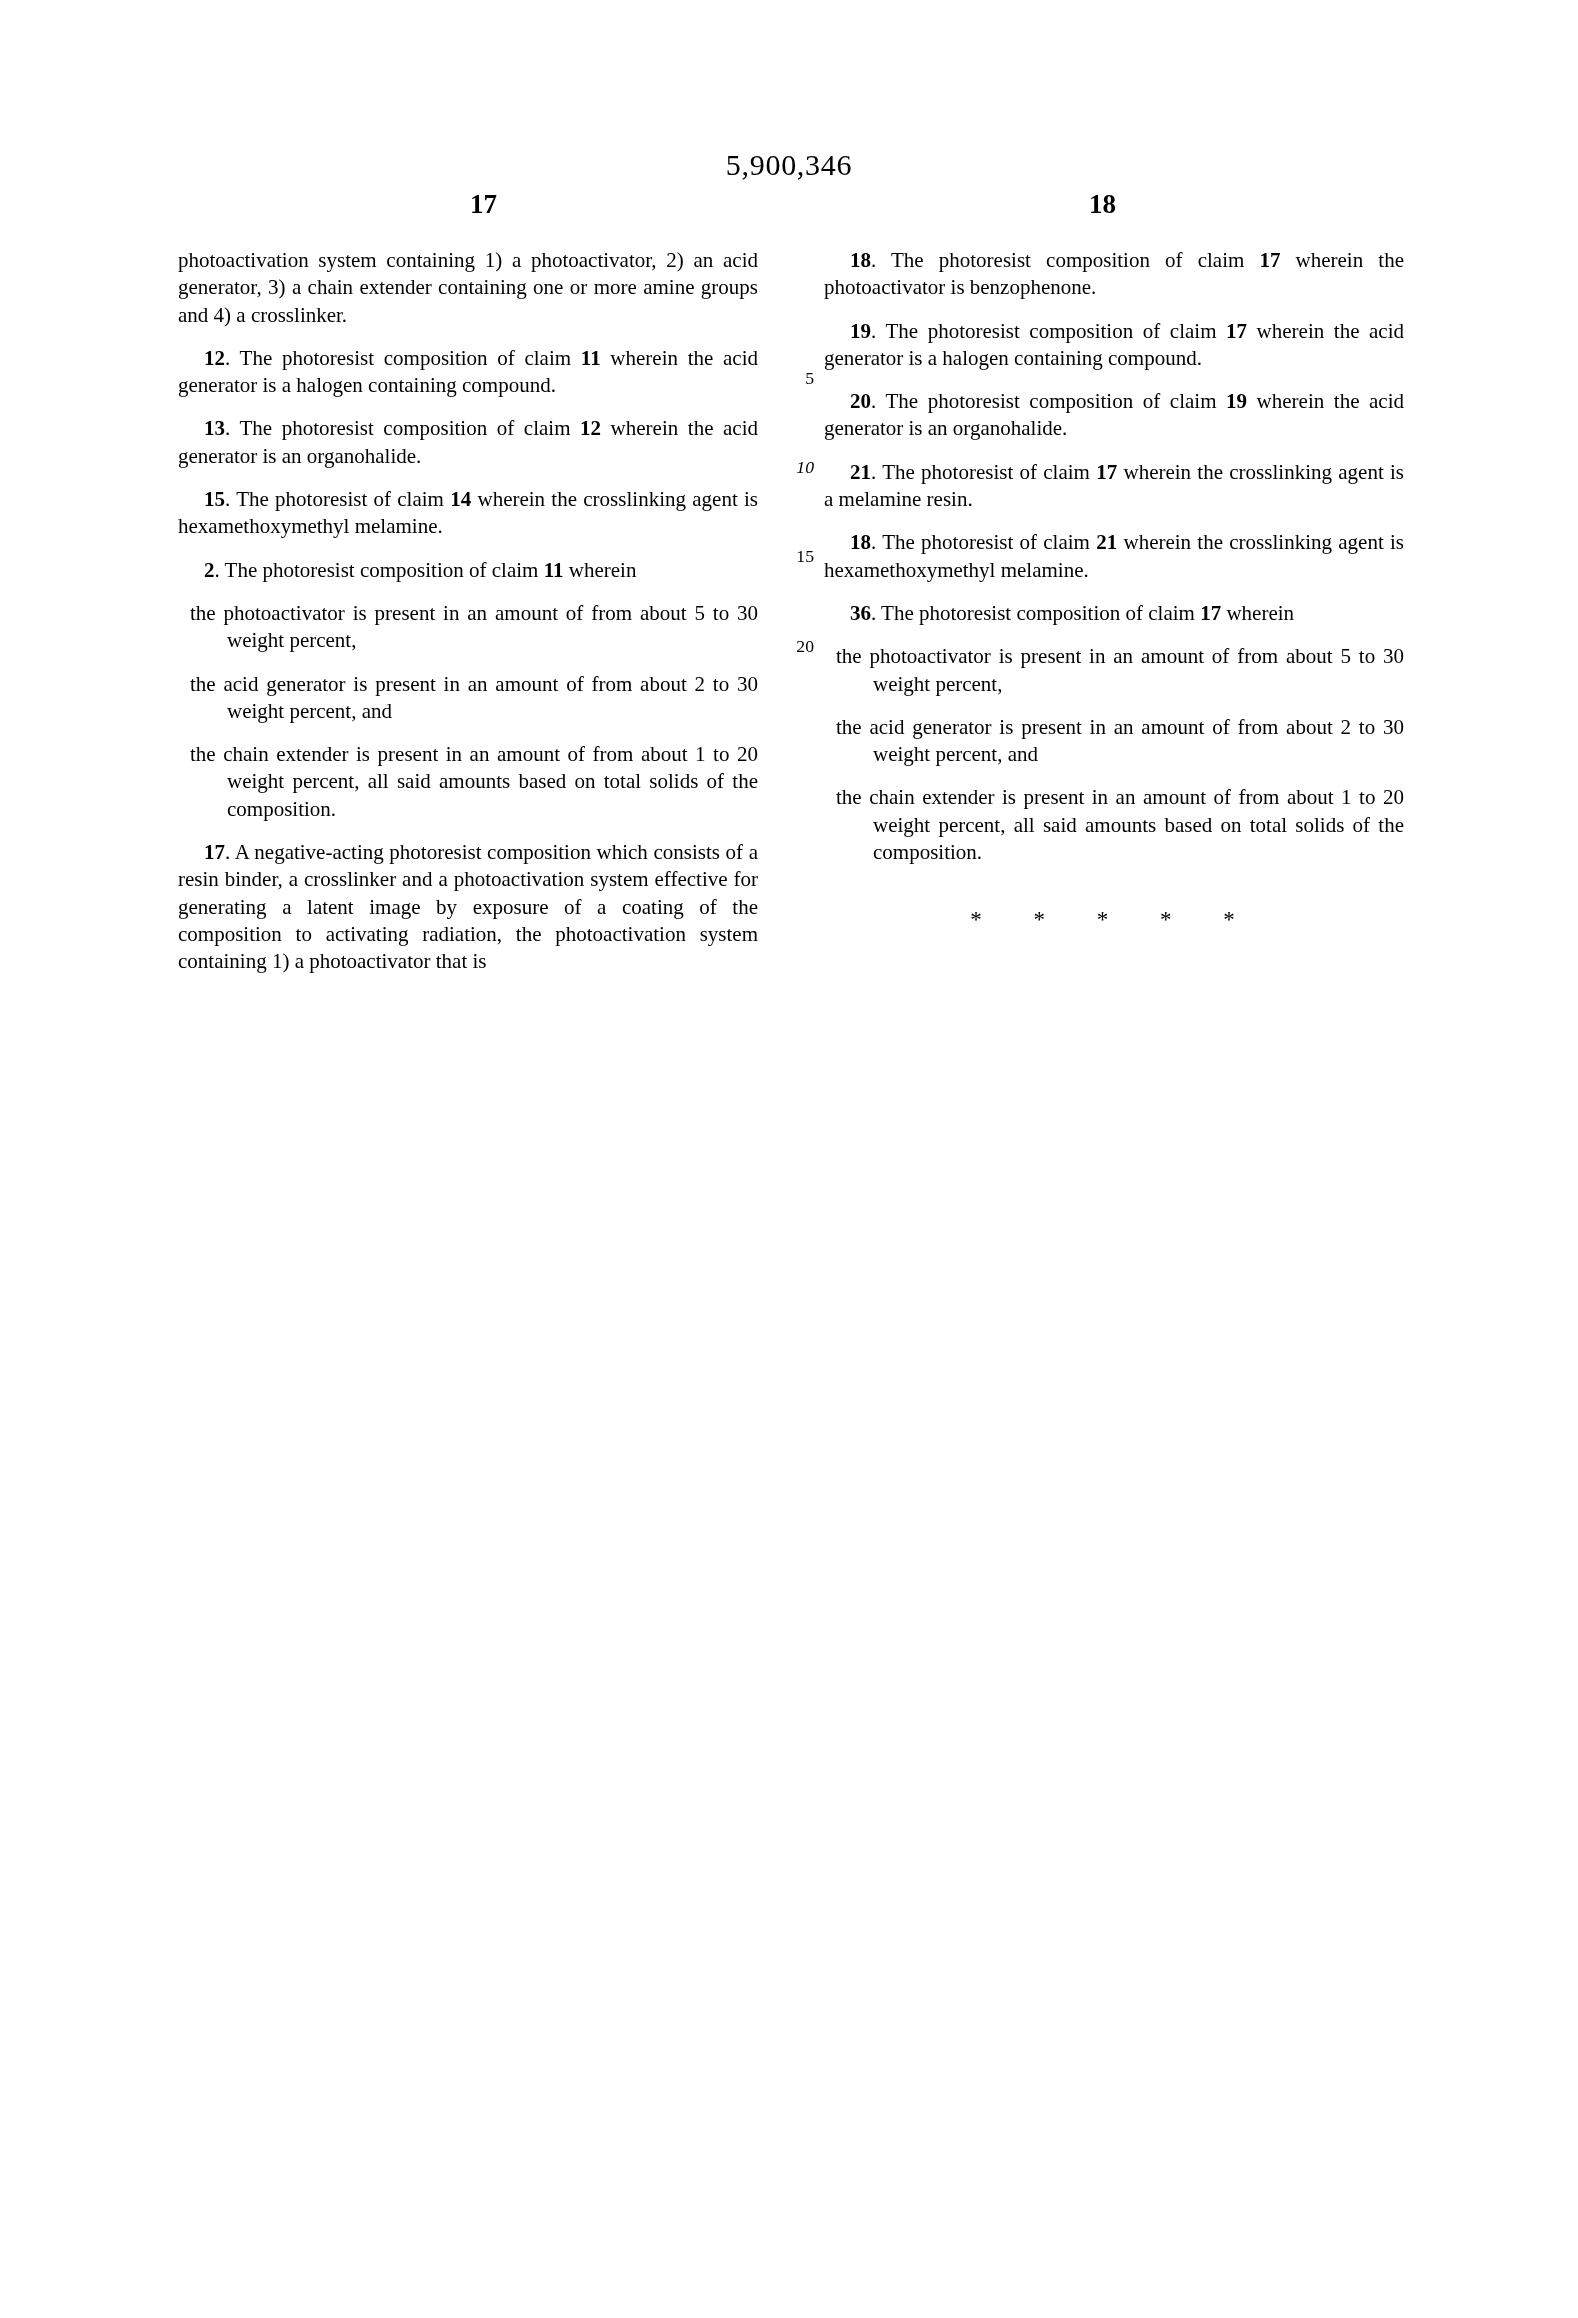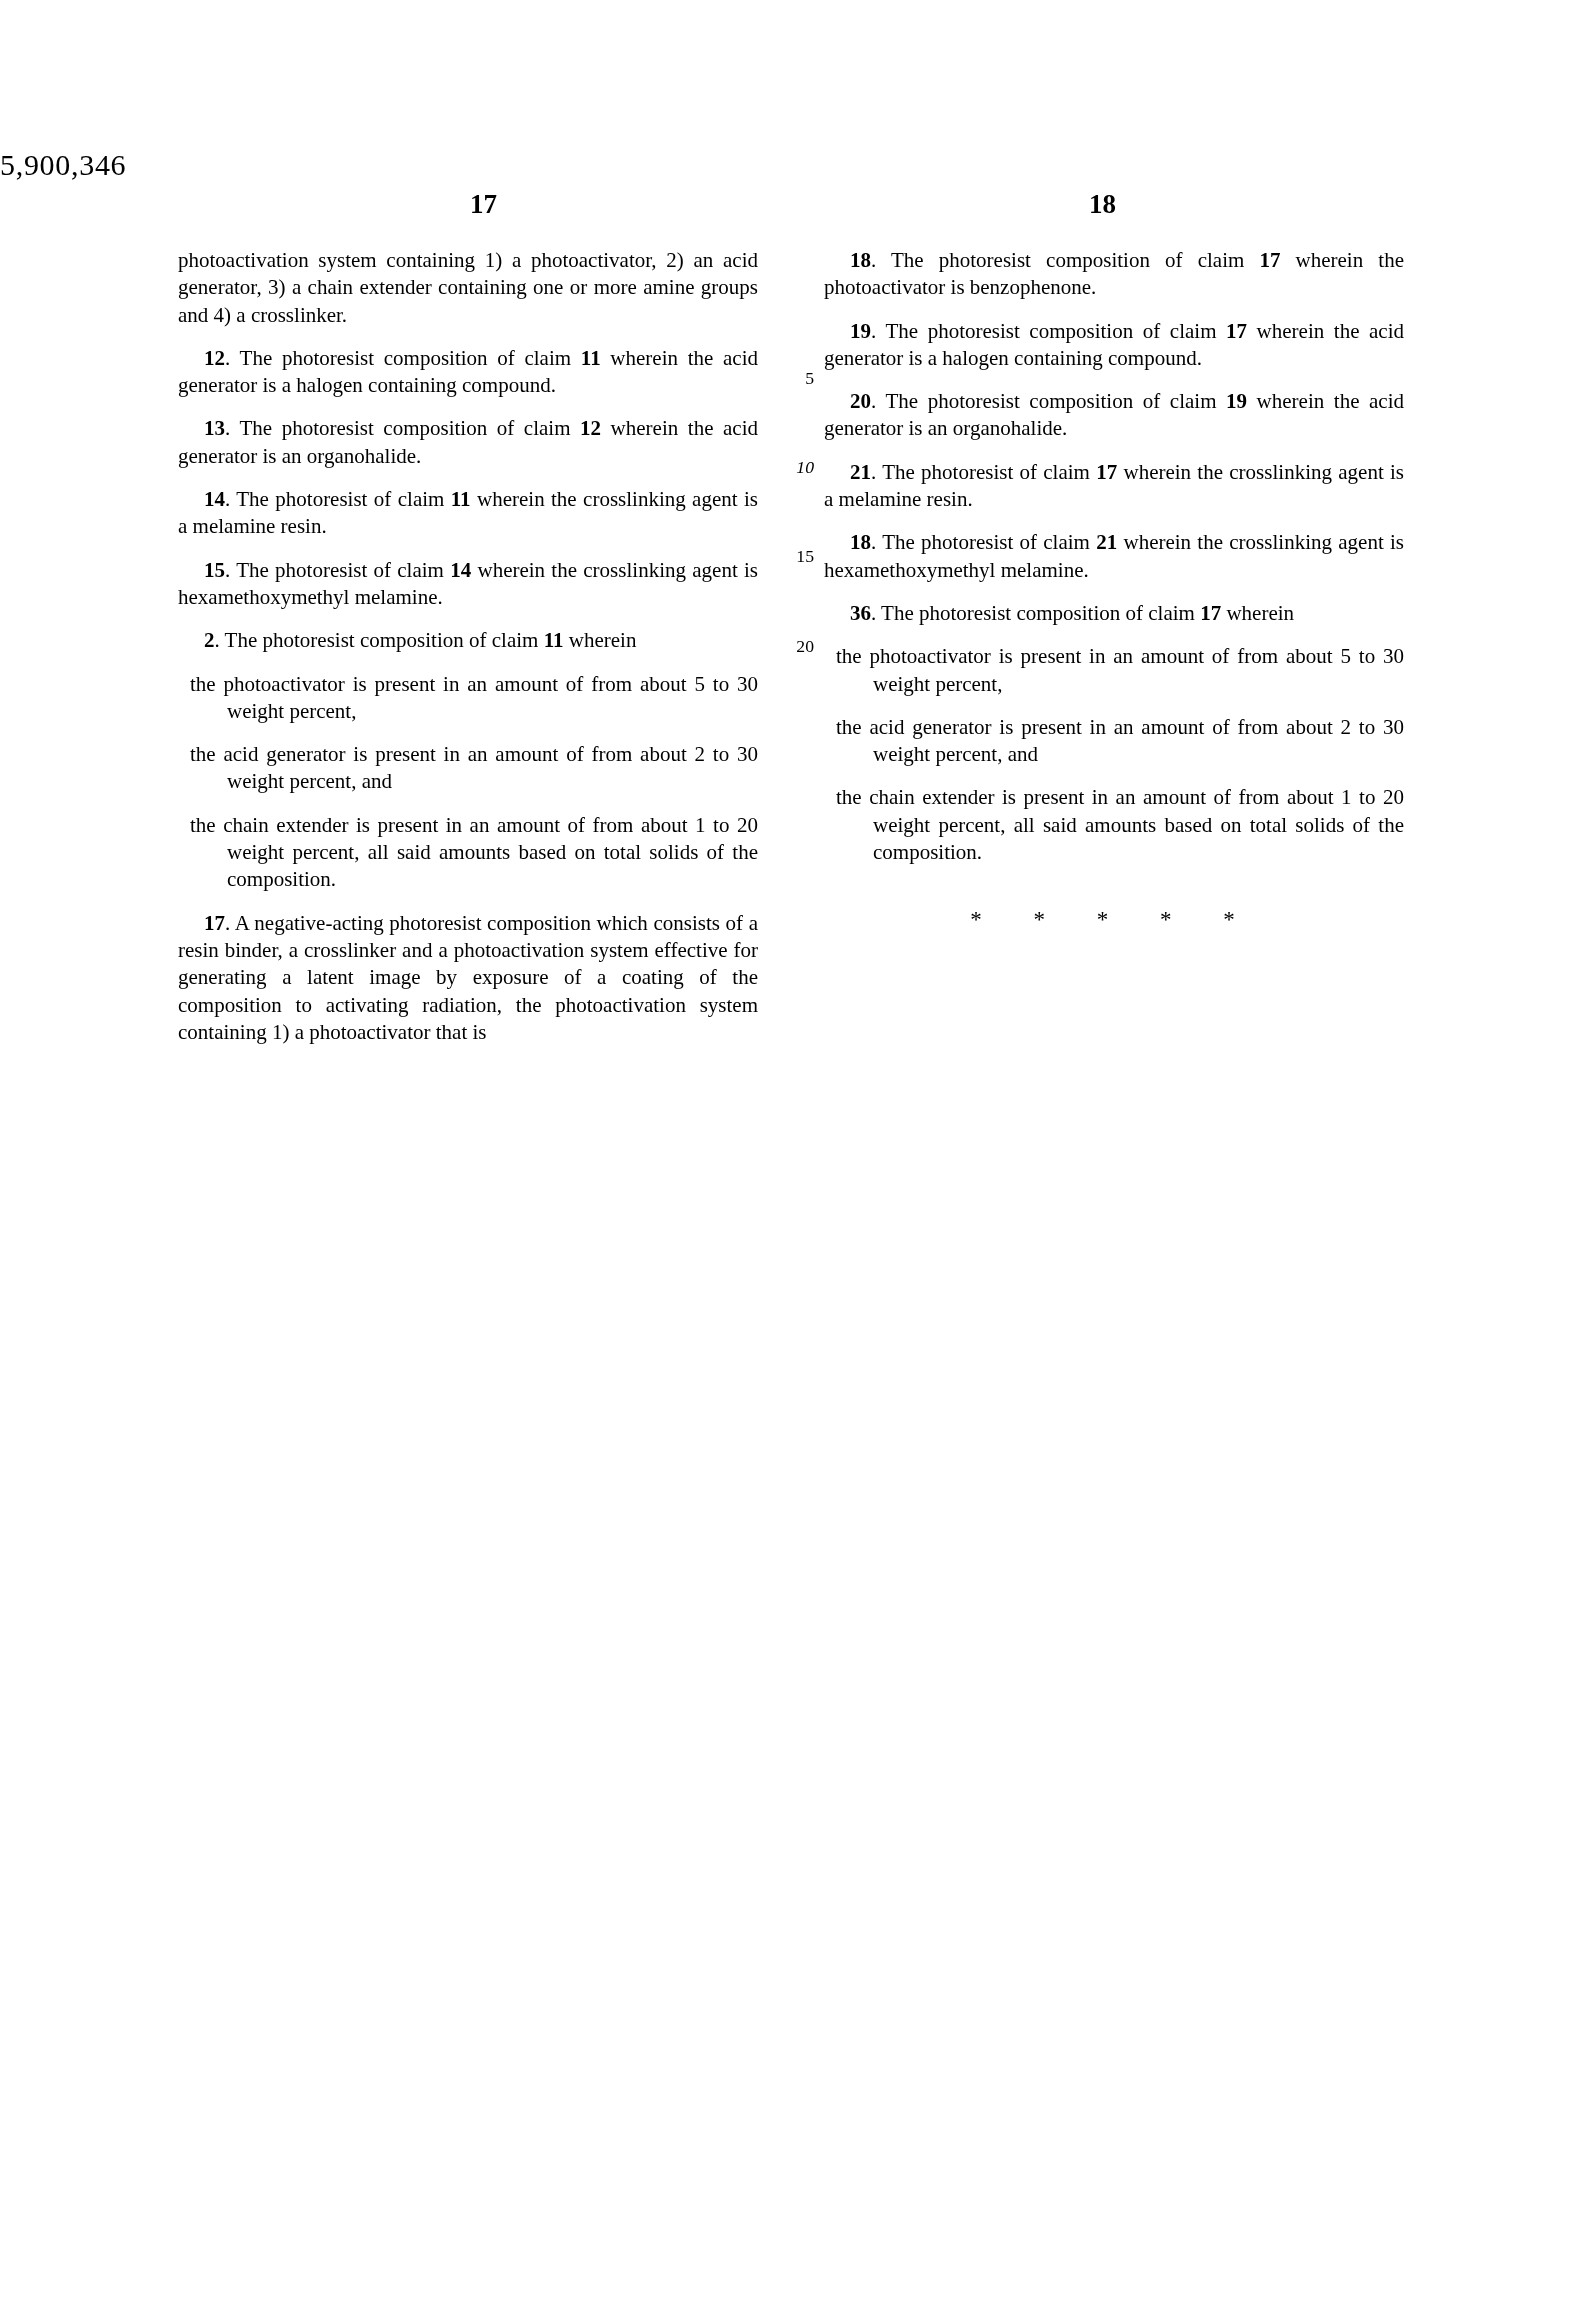--- a/index.html
+++ b/index.html
@@ -18,21 +18,21 @@
     position: absolute;
     left: 0; top: 0;
     width: 1578px;
     height: 2319px;
   }
   .patent-number {
     position: absolute;
     top: 148px;
     left: 0;
     width: 1578px;
-    text-align: left;
+    text-align: center;
     font-size: 30px;
     letter-spacing: 0.7px;
   }
   .col-head {
     position: absolute;
     top: 189px;
     font-size: 27px;
     font-weight: bold;
   }
   .col-head.left { left: 429px; width: 109px; text-align: center; }
@@ -98,21 +98,20 @@
   <div class="patent-number">5,900,346</div>
 
   <div class="col-head left">17</div>
   <div class="col-head right">18</div>
 
   <div class="columns">
     <div class="col left" id="col-left">
         <p><span>photoactivation system containing 1) a photoactivator, 2) an acid generator, 3) a chain extender containing one or more amine groups and 4) a crosslinker.</span></p>
         <p class="indent"><b>12</b><span>. The photoresist composition of claim </span><b>11</b><span> wherein the acid generator is a halogen containing compound.</span></p>
         <p class="indent"><b>13</b><span>. The photoresist composition of claim </span><b>12</b><span> wherein the acid generator is an organohalide.</span></p>
-        <p class="indent"><b>14</b><span>. The photoresist of claim </span><b>11</b><span> wherein the crosslinking agent is a melamine resin.</span></p>
         <p class="indent"><b>15</b><span>. The photoresist of claim </span><b>14</b><span> wherein the crosslinking agent is hexamethoxymethyl melamine.</span></p>
         <p class="indent"><b>2</b><span>. The photoresist composition of claim </span><b>11</b><span> wherein</span></p>
         <p class="hang2"><span>the photoactivator is present in an amount of from about 5 to 30 weight percent,</span></p>
         <p class="hang2"><span>the acid generator is present in an amount of from about 2 to 30 weight percent, and</span></p>
         <p class="hang2"><span>the chain extender is present in an amount of from about 1 to 20 weight percent, all said amounts based on total solids of the composition.</span></p>
         <p class="indent"><b>17</b><span>. A negative-acting photoresist composition which consists of a resin binder, a crosslinker and a photoactivation system effective for generating a latent image by exposure of a coating of the composition to activating radiation, the photoactivation system containing 1) a photoactivator that is</span></p>
       </div>
     <div class="col right" id="col-right">
         <p class="indent"><b>18</b><span>. The photoresist composition of claim </span><b>17</b><span> wherein the photoactivator is benzophenone.</span></p>
         <p class="indent"><b>19</b><span>. The photoresist composition of claim </span><b>17</b><span> wherein the acid generator is a halogen containing compound.</span></p>

